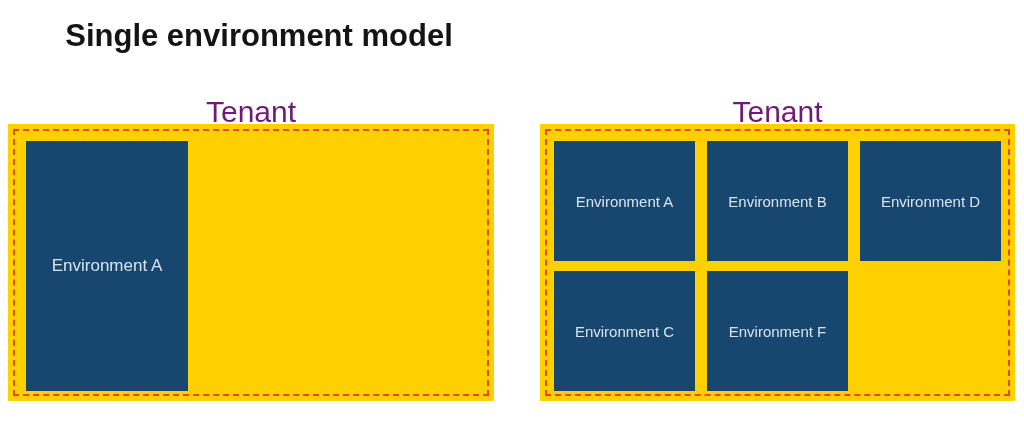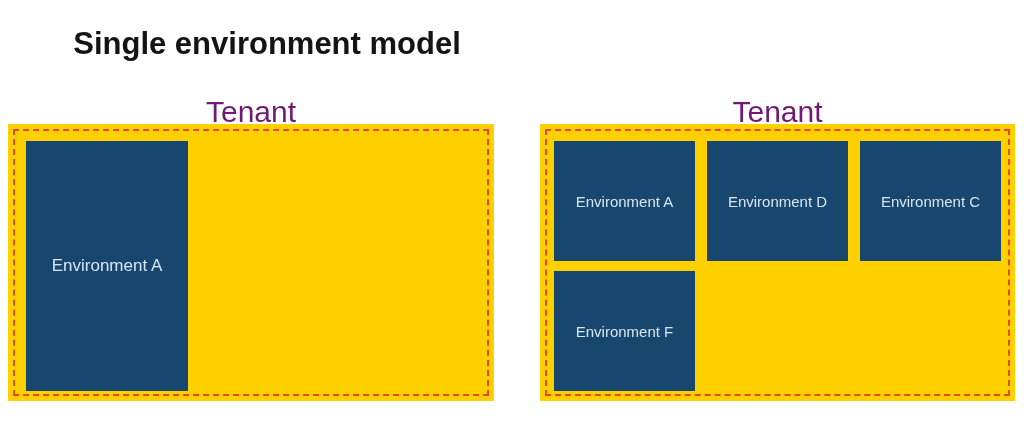--- a/index.html
+++ b/index.html
@@ -17,21 +17,21 @@
   }
   .panel {
     position: absolute;
     top: 0;
     height: 429px;
   }
   .panel-single { left: 8px;   width: 486px; }
   .panel-multi  { left: 540px; width: 475px; }
 
   .title {
-    margin: 16px;
+    margin: 8px;
     position: absolute;
     top: 10px;
     left: 0;
     width: 100%;
     text-align: center;
     font-size: 31px;
     line-height: 36px;
     font-weight: 700;
     color: #141414;
   }
@@ -109,20 +109,23 @@
 
   <section class="panel panel-multi">
     <div class="tenant-label">Tenant</div>
     <div class="tenant-box">
       <div class="tenant-dashed"></div>
       <div class="env-grid">
         <div class="env-box">
           <span>Environment A</span>
         </div>
         <div class="env-box">
+          <span>Environment B</span>
+        </div>
+        <div class="env-box">
           <span>Environment D</span>
         </div>
         <div class="env-box">
           <span>Environment C</span>
         </div>
         <div class="env-box">
           <span>Environment F</span>
         </div>
       </div>
     </div>

